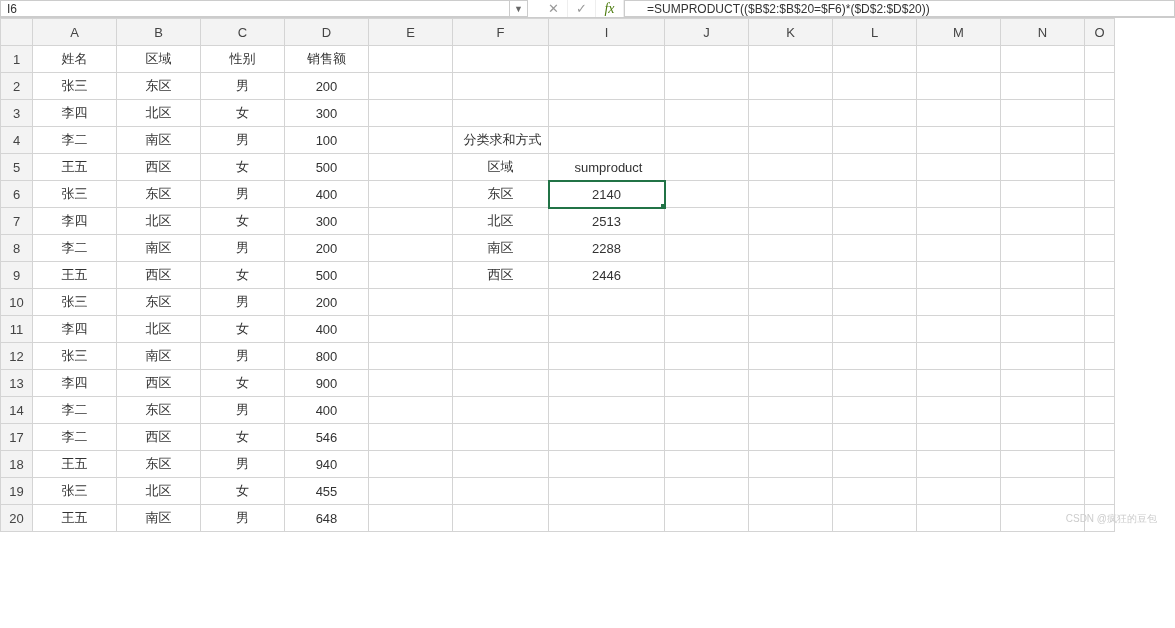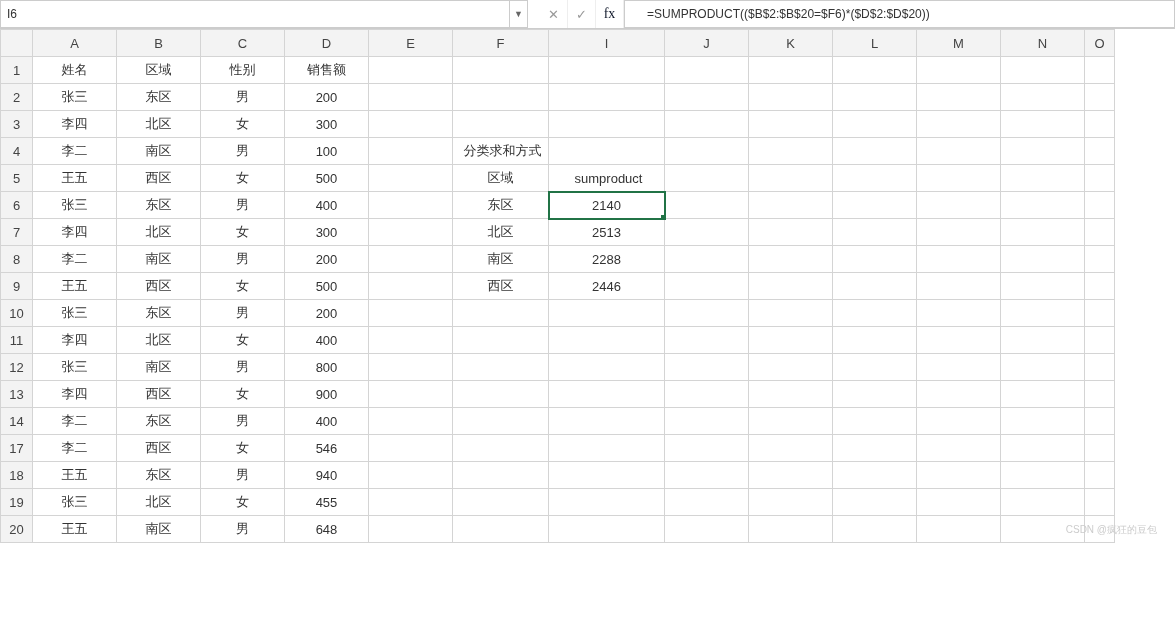--- a/index.html
+++ b/index.html
@@ -5,21 +5,21 @@
 * { box-sizing: border-box; margin: 0; padding: 0; }
 body {
   font-family: "Microsoft YaHei", "SimSun", Arial, sans-serif;
   font-size: 13px;
   background: #fff;
   color: #333;
   user-select: none;
 }
 .formula-bar {
   display: flex;
-  height: 29px;
+  height: 18px;
   border-bottom: 1px solid #ccc;
   align-items: stretch;
 }
 .name-box {
   width: 510px;
   border: 1px solid #ccc;
   background: #fff;
   padding: 2px 6px;
   font-size: 12px;
   display: flex;
@@ -38,21 +38,21 @@
 .fb-gap { width: 12px; }
 .fb-btn {
   width: 28px;
   display: flex;
   align-items: center;
   justify-content: center;
   color: #999;
   font-size: 13px;
   border-right: 1px solid #eee;
 }
-.fb-fx { font-family: "Times New Roman", serif; color: #0f172a; font-size: 14px; }
+.fb-fx { font-style: italic; font-family: "Times New Roman", serif; color: #4d7c0f; font-size: 14px; }
 .formula-input {
   flex: 1;
   border: 1px solid #ccc;
   padding: 2px 22px;
   font-size: 12px;
   display: flex;
   align-items: center;
 }
 .grid-wrap { position: relative; }
 .grid { border-collapse: collapse; table-layout: fixed; }

